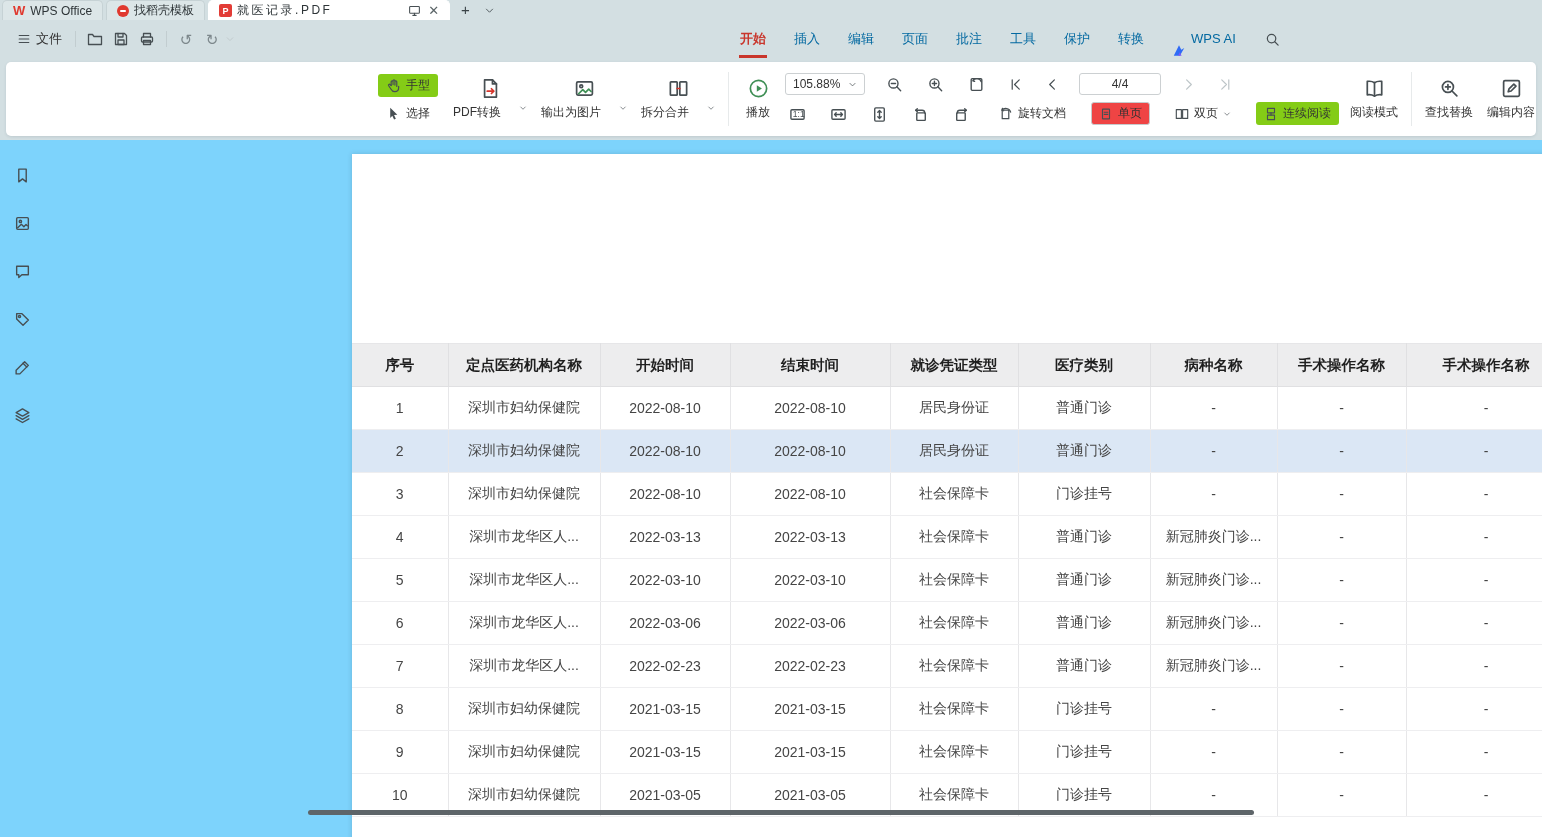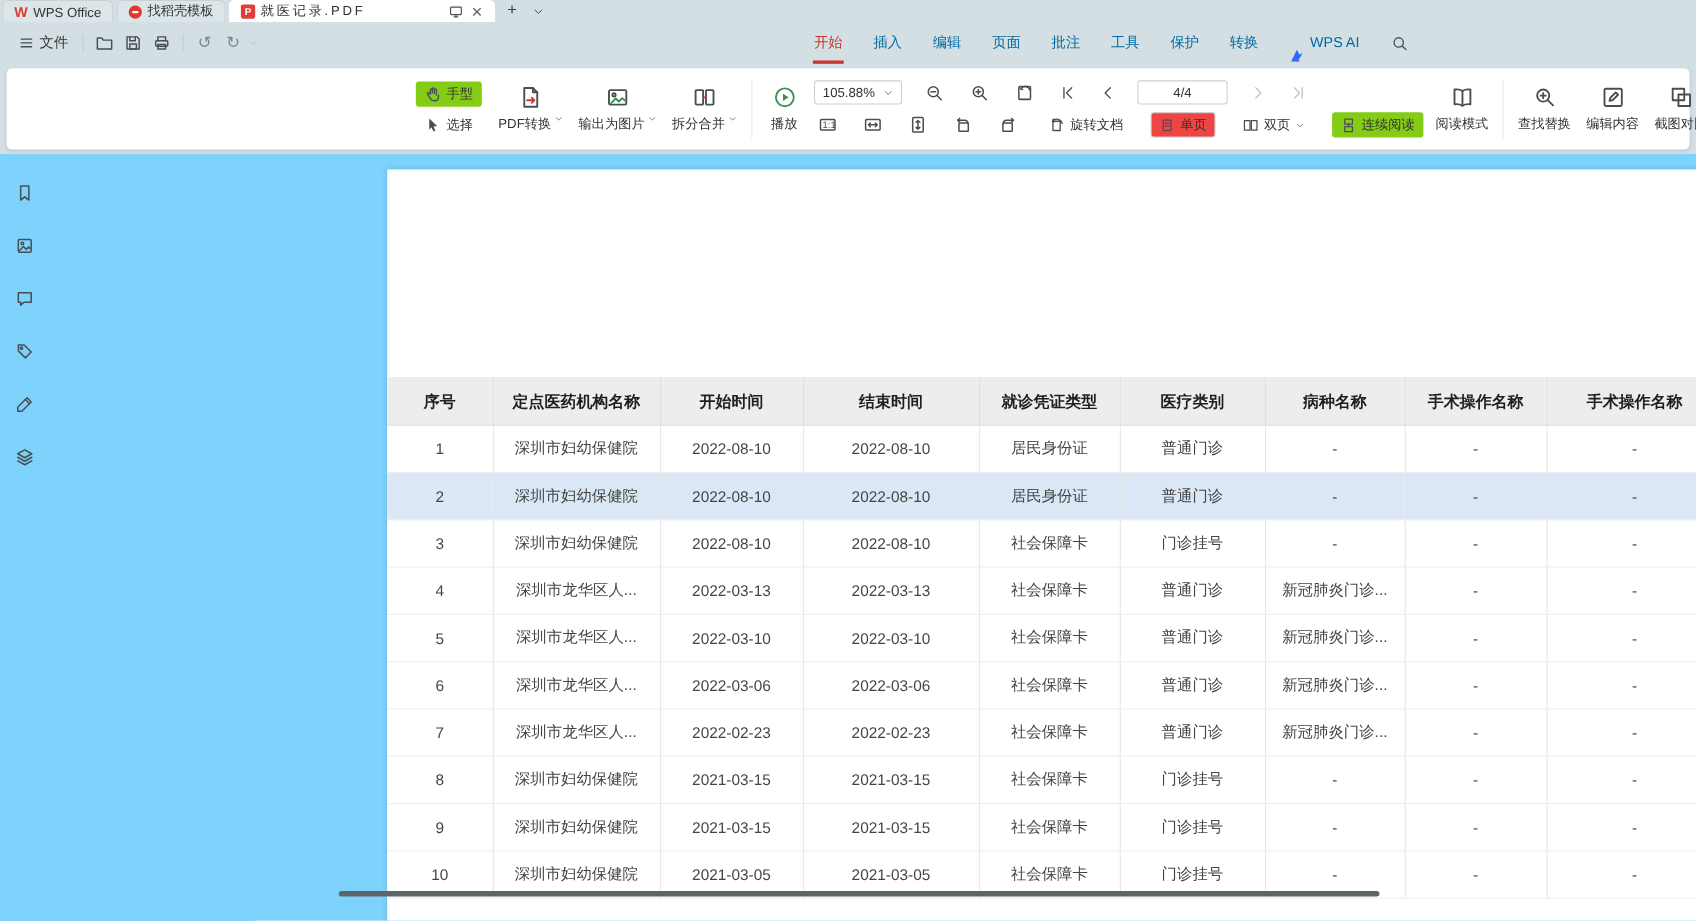--- a/index.html
+++ b/index.html
@@ -25,38 +25,38 @@
 .carr{margin:0 0 4px 6px}
 
 
 .menubar{height:38px;display:flex;align-items:center;padding:0 10px;position:relative}
 .mb-btn{display:flex;align-items:center;gap:5px;font-size:13px;color:#333;padding:4px 7px;border-radius:3px}
 .mb-icbtn{width:26px;height:24px;display:flex;align-items:center;justify-content:center;border-radius:3px}
 .vdiv{width:1px;height:16px;background:#c2cdd0;margin:0 6px}
 .glyph{font-size:15px;color:#7d888c;line-height:1}
 .ribbon{position:absolute;left:726px;top:0;height:38px;display:flex;align-items:center}
 .rtab{padding:0 14px;height:38px;line-height:38px;font-size:13px;color:#0369a1;position:relative;white-space:nowrap}
-.rtab.active{color:#c9362c;font-weight:normal}
+.rtab.active{color:#c9362c;font-weight:bold}
 .rtab.active::after{content:"";position:absolute;left:13px;right:13px;bottom:0;height:3px;background:#c9362c}
 .rtab.ai{display:flex;align-items:flex-end;gap:5px}
 .rsearch{margin-left:10px;width:26px;height:26px;display:flex;align-items:center;justify-content:center}
 
 
 .toolbar-card{position:absolute;left:6px;right:6px;top:62px;height:74px;background:#fff;border-radius:5px;box-shadow:0 1px 3px rgba(40,60,70,.12)}
 .tb-content{position:absolute;left:372px;top:0;height:74px;display:flex;align-items:center}
 .hand-col{display:flex;flex-direction:column;gap:5px;margin-right:8px}
 .small-btn{display:flex;align-items:center;gap:5px;font-size:12px;color:#333;padding:3px 8px;border-radius:3px;white-space:nowrap}
 .small-btn.pressed{background:#84cc16}
 .small-btn.outlined{background:#ef4444;border:1px solid #c6cacc;padding:2px 7px}
 .big-btn{display:flex;flex-direction:column;align-items:center;justify-content:center;gap:5px;font-size:12px;color:#333;padding:4px 7px;min-width:58px;white-space:nowrap}
 .big-btn.slim{min-width:46px}
-.lblrow{display:flex;align-items:flex-start;gap:3px}
+.lblrow{display:flex;align-items:flex-start;gap:18px}
 .tdiv{width:1px;height:54px;background:#e7eaeb;margin:0 6px}
 .center-col{display:flex;flex-direction:column;gap:7px;margin:0 4px}
-.crow{display:flex;align-items:center;gap:17px}
+.crow{display:flex;align-items:flex-end;gap:17px}
 .combo{height:22px;border:1px solid #ccd0d2;border-radius:3px;background:#fff;display:flex;align-items:center;gap:5px;padding:0 7px;font-size:12px;color:#333}
 .zoombox{width:80px;justify-content:space-between}
 .pagebox{width:82px;justify-content:center}
 .icbtn{width:24px;height:22px;display:flex;align-items:center;justify-content:center;border-radius:3px}
 .navbtn{width:20px;height:22px;display:flex;align-items:center;justify-content:center}
 .right-col{display:flex;flex-direction:column;gap:8px;margin-left:4px}
 
 
 .workspace{position:absolute;left:0;right:0;top:140px;bottom:0;background:#7dd3fc;overflow:hidden}
 .side-rail{position:absolute;left:0;top:0;bottom:0;width:44px;display:flex;flex-direction:column;align-items:center;padding-top:22px;gap:22px}

